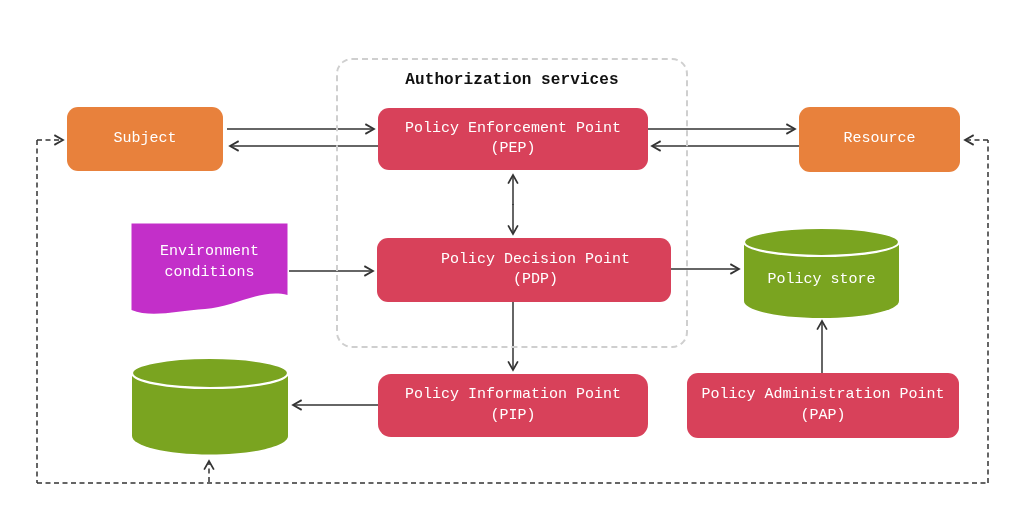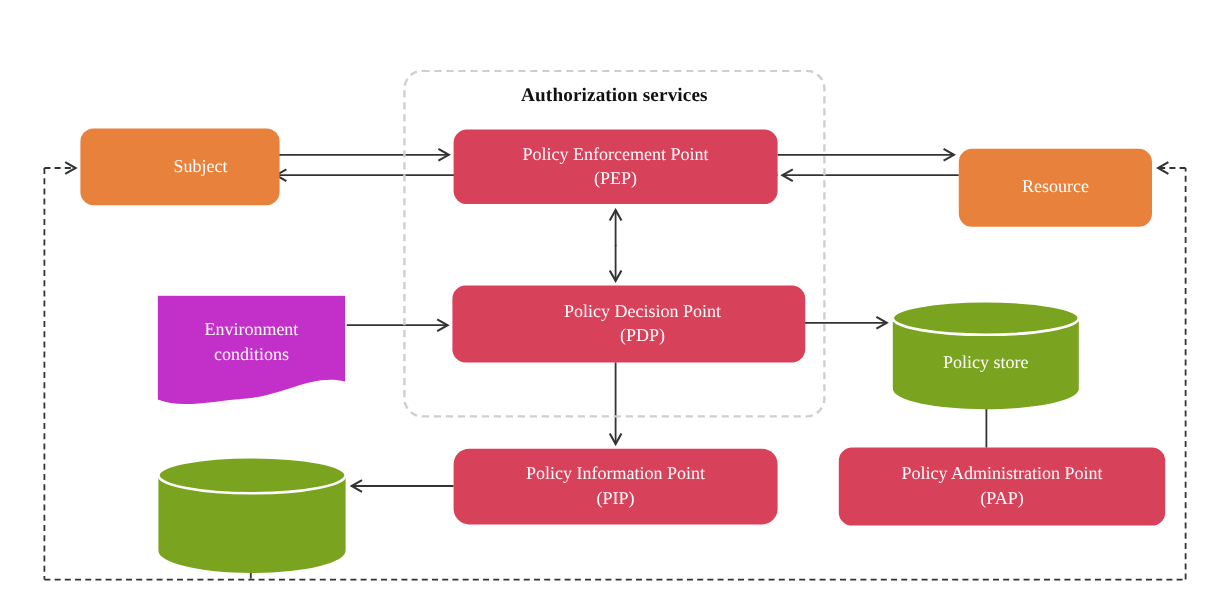--- a/index.html
+++ b/index.html
@@ -1,21 +1,21 @@
 <!DOCTYPE html>
 <html style="--node_red: #D8415A; --node_orange: #E8813C; --node_green: #7AA420; --node_magenta: #C32FC9; --arrow: #333333; --container_border: #CFCFCF; --title_text: #111111; --label_text: #FFFFFF; --background: #FFFFFF;"><head>
 <meta charset="utf-8">
 <style>
   html, body { margin: 0; padding: 0; background: #ffffff; }
   .canvas {
     position: relative;
     width: 1024px;
     height: 513px;
     background: var(--background, #ffffff);
-    font-family: Liberation Serif, serif;
+    font-family: Liberation Mono, monospace;
     overflow: hidden;
   }
   .edges {
     position: absolute;
     left: 0; top: 0;
     width: 1024px; height: 513px;
   }
   .auth-group {
     position: absolute;
     left: 336px; top: 58px;
@@ -38,41 +38,41 @@
     align-items: center;
     justify-content: center;
     color: var(--label_text, #fff);
     font-size: 15px;
     line-height: 1.35;
     text-align: center;
   }
   .rect-node { border-radius: 11px; }
   .red    { background: var(--node_red, #d8415a); text-align: right; }
   .orange { background: var(--node_orange, #e8813c); }
-  .shape-node { background: transparent; margin-top: 23px; }
+  .shape-node { background: transparent; }
   .shape-node > svg { position: absolute; left: 0; top: 0; }
   .shape-label {
     position: relative;
     z-index: 2;
     display: flex;
     flex-direction: column;
     align-items: center;
     justify-content: center;
     text-align: center;
   }
   .wrap-label { width: 120px; }
-  #node-subject   { left: 67px;  top: 107px; width: 132px; height: 64px; padding-left: 34px; }
+  #node-subject   { left: 67px;  top: 107px; width: 156px; height: 64px; }
   #node-pep       { left: 378px; top: 108px; width: 270px; height: 62px; }
-  #node-resource  { left: 799px; top: 124px; width: 161px; height: 65px; }
+  #node-resource  { left: 799px; top: 107px; width: 161px; height: 65px; }
   #node-env       { left: 131px; top: 223px; width: 157px; height: 95px; }
   #node-pdp       { left: 377px; top: 238px; width: 271px; height: 64px; padding-left: 23px; }
   #node-store     { left: 743px; top: 227px; width: 157px; height: 92px; }
   #node-attr      { left: 131px; top: 357px; width: 158px; height: 99px; }
   #node-pip       { left: 378px; top: 374px; width: 270px; height: 63px; border-radius: 13px; }
-  #node-pap       { left: 687px; top: 373px; width: 272px; height: 65px; margin-left: 12px; }
+  #node-pap       { left: 687px; top: 373px; width: 272px; height: 65px; }
   #node-env .shape-label  { padding-bottom: 16px; }
   #node-store .shape-label{ padding-top: 14px; text-align: center; }
   #node-attr .shape-label { padding-top: 16px; }
   .solid-edge  { stroke: var(--arrow, #333); stroke-width: 1.5; fill: none; }
   .dashed-edge { stroke: var(--arrow, #333); stroke-width: 1.5; fill: none; stroke-dasharray: 5 3.5; }
 </style>
 </head>
 <body>
 
 <div class="canvas">

